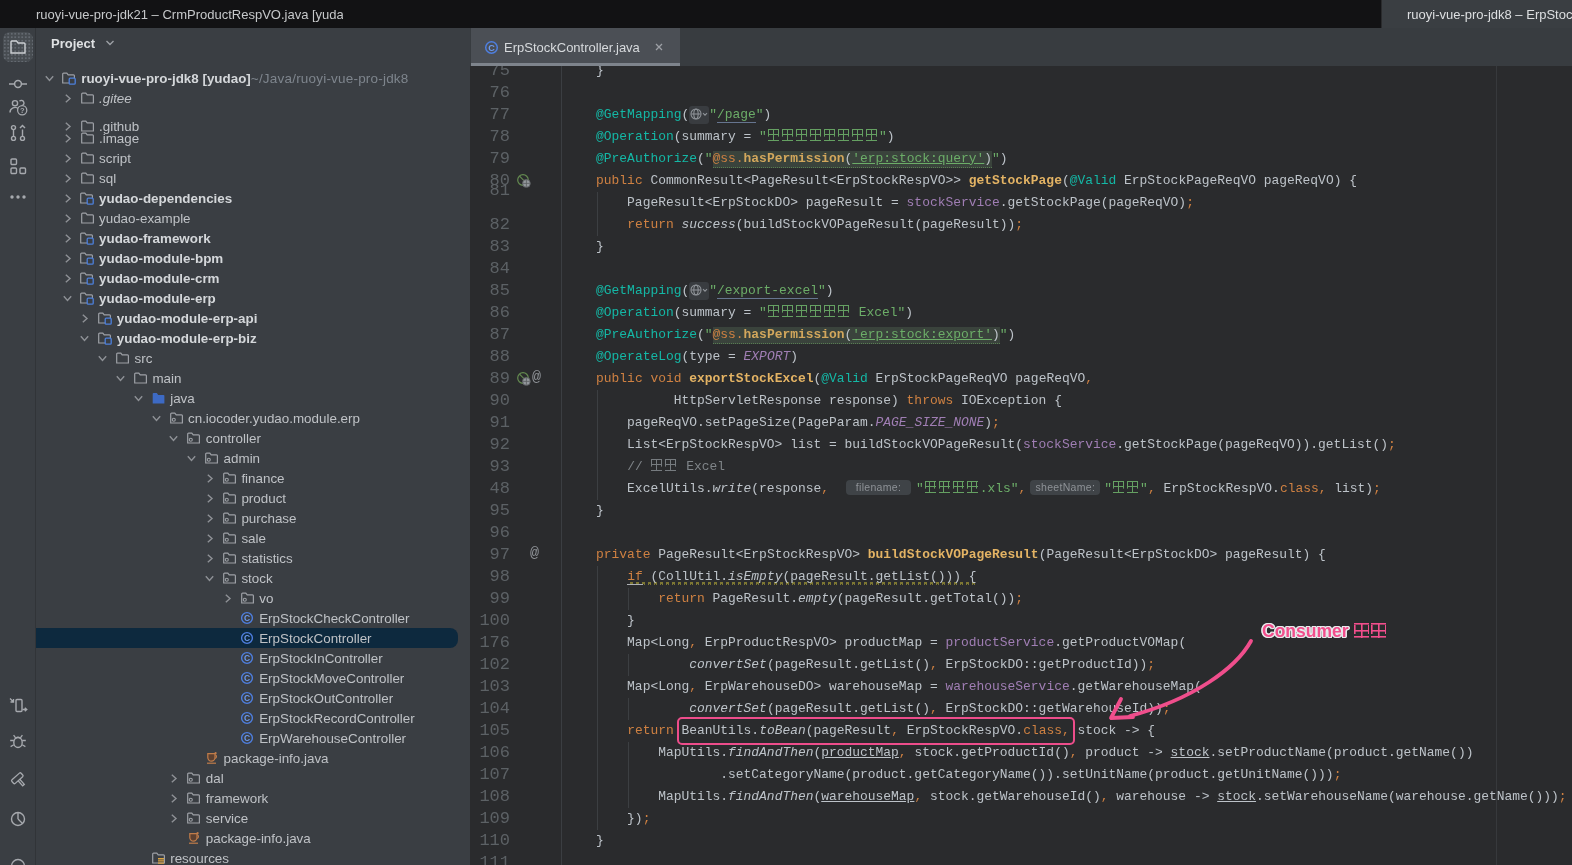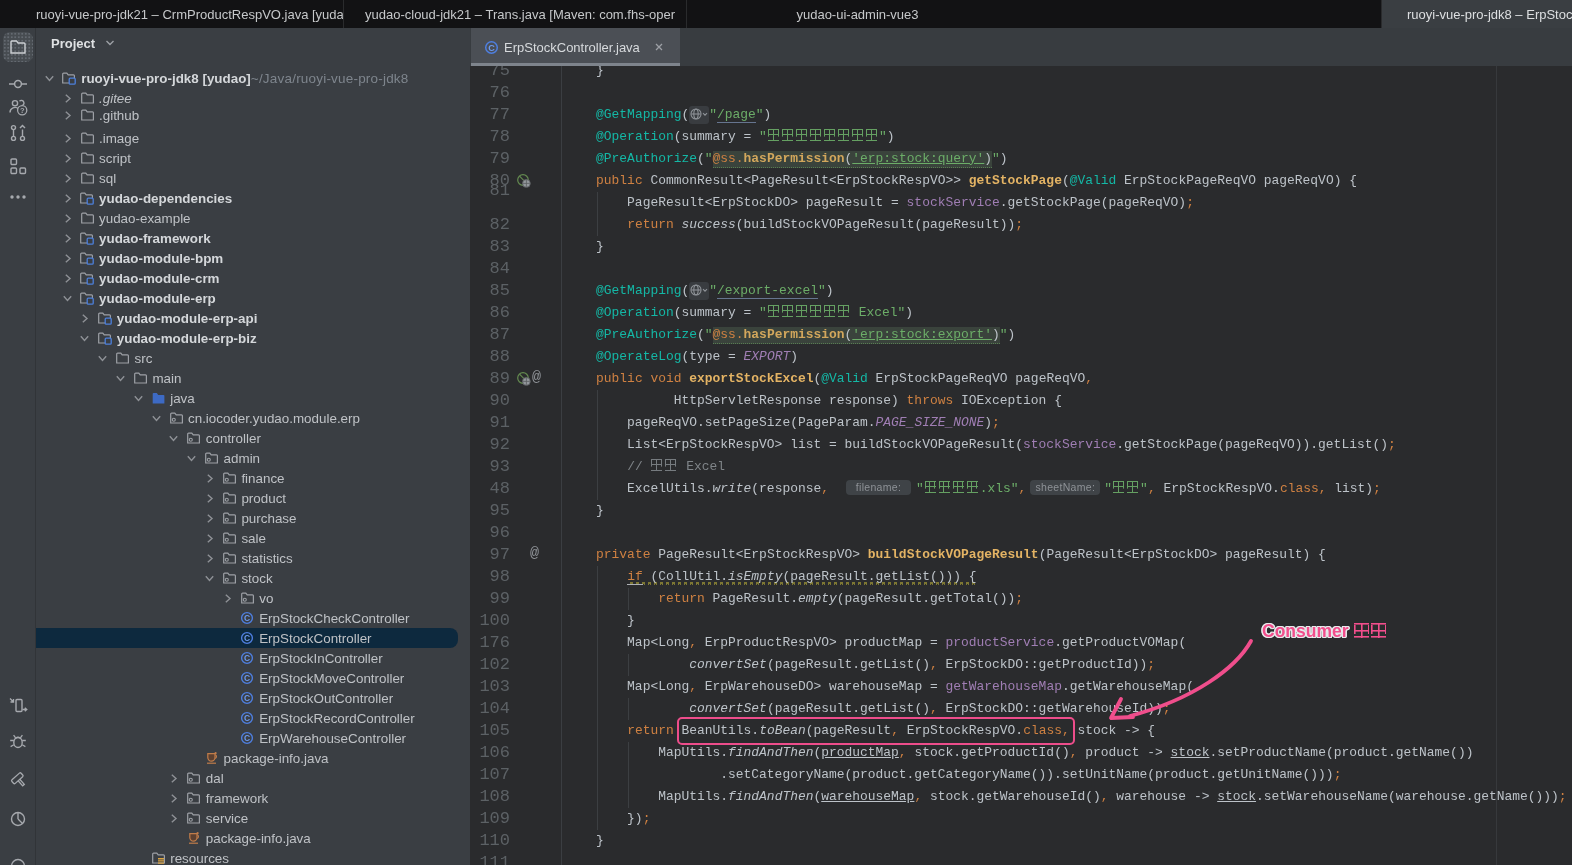--- a/index.html
+++ b/index.html
@@ -69,22 +69,20 @@
       linear-gradient(currentColor,currentColor) 0 50%/100% 1.6px no-repeat,
       linear-gradient(currentColor,currentColor) 0 100%/100% 1.6px no-repeat,
       linear-gradient(currentColor,currentColor) 50% 0/1.6px 100% no-repeat,
       linear-gradient(currentColor,currentColor) 0 25%/1.6px 60% no-repeat,
       linear-gradient(currentColor,currentColor) 100% 25%/1.6px 60% no-repeat;}
 </style>
 </head>
 <body>
 <div id="wtabs">
   <div class="wtab first" style="left:0;width:343px;justify-content:flex-start;padding-left:36px;">ruoyi-vue-pro-jdk21 – CrmProductRespVO.java [yudao</div>
-  <div class="wtab" style="left:343px;width:343px;justify-content:flex-start;padding-left:21px;">yudao-cloud-jdk21 – Trans.java [Maven: com.fhs-oper</div>
-  <div class="wtab" style="left:686px;width:342px;">yudao-ui-admin-vue3</div>
   <div class="wtab on" style="left:1381px;width:191px;justify-content:flex-start;padding-left:25px;">ruoyi-vue-pro-jdk8 – ErpStockC</div>
 </div>
 <div id="ide">
   <div id="proj">
     <div id="projhead">Project <svg width="10" height="10" viewBox="0 0 10 10" style="margin-left:6px">
           <path d="M1.5 3 L5 6.5 L8.5 3" stroke="#9DA0A6" stroke-width="1.4" fill="none"></path>
         </svg></div>
     <div id="tree">
       <div class="row" style="top:0px;padding-left:7.2px;">
           <span class="chev">
@@ -107,21 +105,21 @@
               <path d="M3.8 1.8 L8 5.5 L3.8 9.2" stroke="#8E9196" stroke-width="1.4" fill="none"></path>
             </svg>
           </span>
           <span class="ico">
             <svg width="15" height="14" viewBox="0 0 15 14">
               <path d="M1.7 12 V3 a.9.9 0 0 1 .9-.9 H5.8 l1.4 1.8 H12.5 a.9.9 0 0 1 .9.9 V12 z" stroke="#9DA0A6" stroke-width="1.2" fill="none"></path>
             </svg>
           </span>
           <span>.gitee</span>
         </div>
-      <div class="row" style="top:37px;padding-left:25.0px;">
+      <div class="row" style="top:48px;padding-left:25.0px;">
           <span class="chev">
             <svg width="11" height="11" viewBox="0 0 11 11">
               <path d="M3.8 1.8 L8 5.5 L3.8 9.2" stroke="#8E9196" stroke-width="1.4" fill="none"></path>
             </svg>
           </span>
           <span class="ico">
             <svg width="15" height="14" viewBox="0 0 15 14">
               <path d="M1.7 12 V3 a.9.9 0 0 1 .9-.9 H5.8 l1.4 1.8 H12.5 a.9.9 0 0 1 .9.9 V12 z" stroke="#9DA0A6" stroke-width="1.2" fill="none"></path>
             </svg>
           </span>
@@ -744,21 +742,21 @@
       <div class="ln" style="top:427.5px">        <span class="c">// <i class="cj"></i><i class="cj"></i> Excel</span></div>
       <div class="ln" style="top:449.5px">        ExcelUtils.<span class="it">write</span>(response<span class="k">,</span><span class="chipi" style="width:65px;margin-left:17px;margin-right:5px">filename:</span><span class="s">"<i class="cj"></i><i class="cj"></i><i class="cj"></i><i class="cj"></i>.xls"</span><span class="k">,</span><span class="chipi" style="width:70px;margin-left:4px;margin-right:4px">sheetName:</span><span class="s">"<i class="cj"></i><i class="cj"></i>"</span><span class="k">,</span> ErpStockRespVO.<span class="k">class,</span> list)<span class="k">;</span></div>
       <div class="ln" style="top:471.5px">    }</div>
       <div class="ln" style="top:493.5px"></div>
       <div class="ln" style="top:515.5px">    <span class="k">private</span> PageResult&lt;ErpStockRespVO&gt; <span class="m">buildStockVOPageResult</span>(PageResult&lt;ErpStockDO&gt; pageResult) {</div>
       <div class="ln" style="top:537.5px">        <span class="wavy"><span class="k" style="border-bottom:1px solid #AEB1B5">if</span> (CollUtil.<span class="it">isEmpty</span>(pageResult.getList())) {</span></div>
       <div class="ln" style="top:559.5px">            <span class="k">return</span> PageResult.<span class="it">empty</span>(pageResult.getTotal())<span class="k">;</span></div>
       <div class="ln" style="top:581.5px">        }</div>
       <div class="ln" style="top:603.5px">        Map&lt;Long<span class="k">,</span> ErpProductRespVO&gt; productMap = <span class="f">productService</span>.getProductVOMap(</div>
       <div class="ln" style="top:625.5px">                <span class="it">convertSet</span>(pageResult.getList()<span class="k">,</span> ErpStockDO::getProductId))<span class="k">;</span></div>
-      <div class="ln" style="top:647.5px">        Map&lt;Long<span class="k">,</span> ErpWarehouseDO&gt; warehouseMap = <span class="f">getWarehouseMap</span>.getWarehouseMap(</div>
+      <div class="ln" style="top:647.5px">        Map&lt;Long<span class="k">,</span> ErpWarehouseDO&gt; warehouseMap = <span class="f">warehouseService</span>.getWarehouseMap(</div>
       <div class="ln" style="top:669.5px">                <span class="it">convertSet</span>(pageResult.getList()<span class="k">,</span> ErpStockDO::getWarehouseId))<span class="k">;</span></div>
       <div class="ln" style="top:691.5px">        <span class="k">return</span> BeanUtils.<span class="it">toBean</span>(pageResult<span class="k">,</span> ErpStockRespVO.<span class="k">class,</span> stock -&gt; {</div>
       <div class="ln" style="top:713.5px">            MapUtils.<span class="it">findAndThen</span>(<span class="u">productMap</span><span class="k">,</span> stock.getProductId()<span class="k">,</span> product -&gt; <span class="u">stock</span>.setProductName(product.getName())</div>
       <div class="ln" style="top:735.5px">                    .setCategoryName(product.getCategoryName()).setUnitName(product.getUnitName()))<span class="k">;</span></div>
       <div class="ln" style="top:757.5px">            MapUtils.<span class="it">findAndThen</span>(<span class="u">warehouseMap</span><span class="k">,</span> stock.getWarehouseId()<span class="k">,</span> warehouse -&gt; <span class="u">stock</span>.setWarehouseName(warehouse.getName()))<span class="k">;</span></div>
       <div class="ln" style="top:779.5px">        })<span class="k">;</span></div>
       <div class="ln" style="top:801.5px">    }</div>
     </div>
     <div id="tabstrip">
       <div id="etab">

